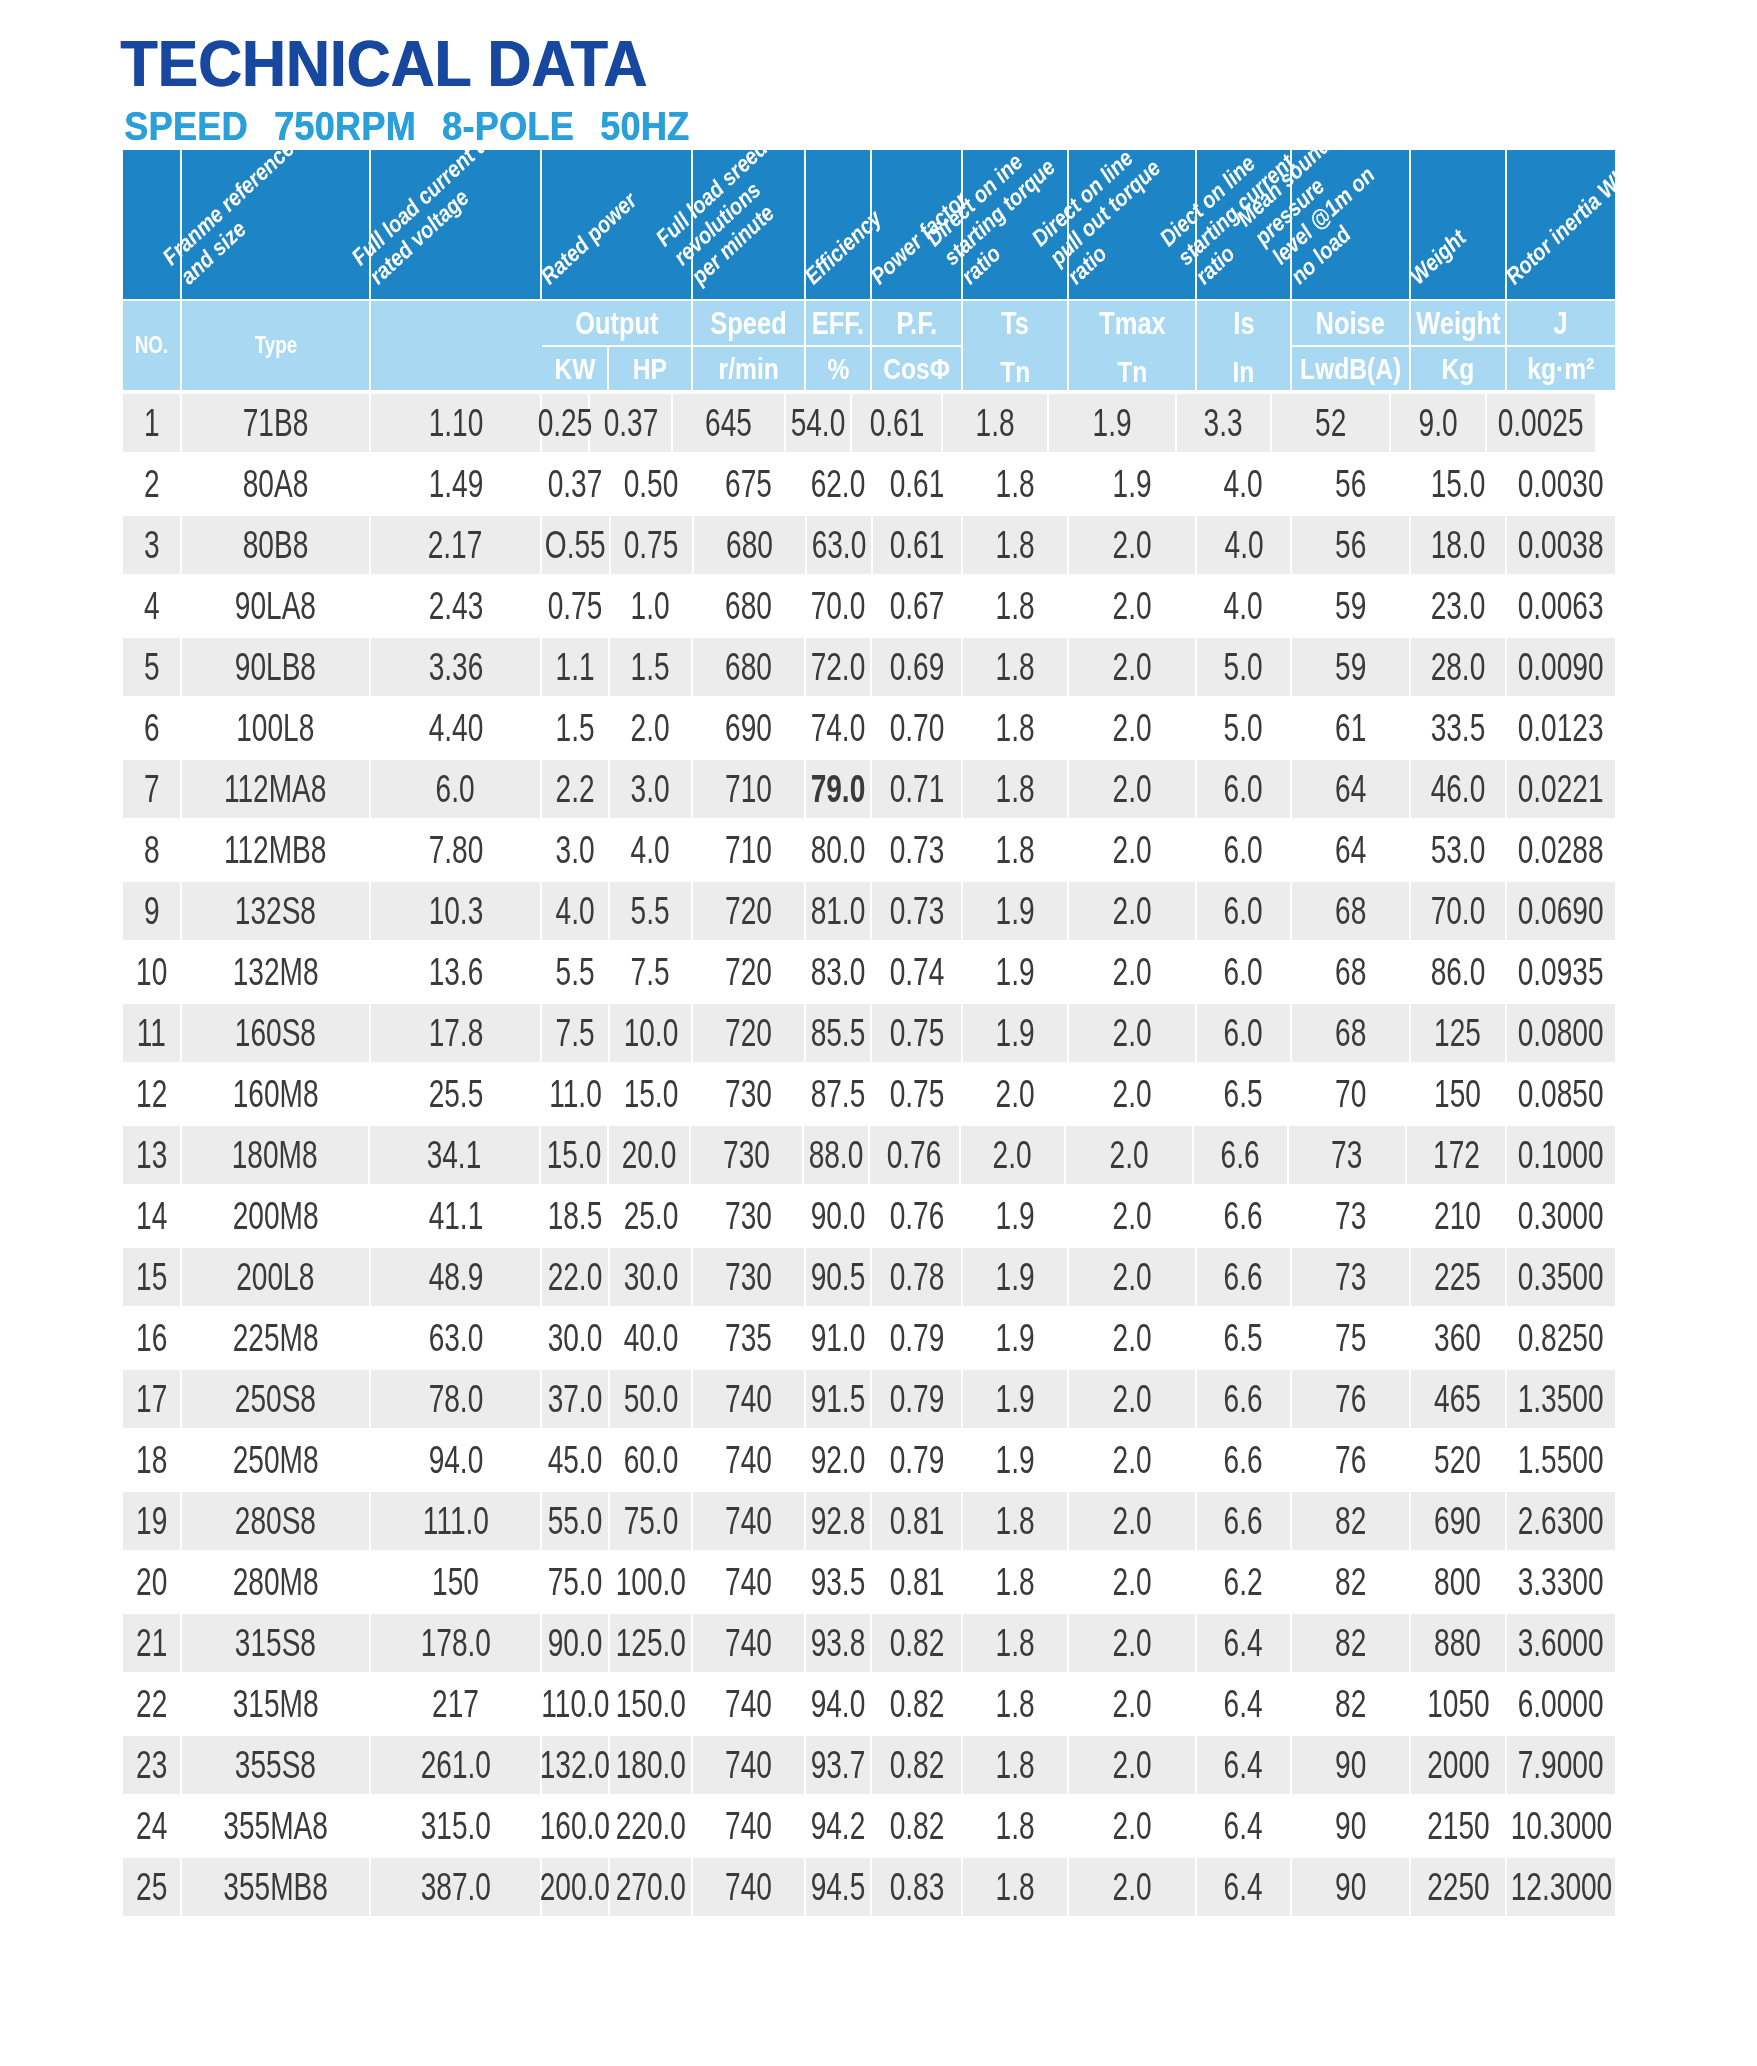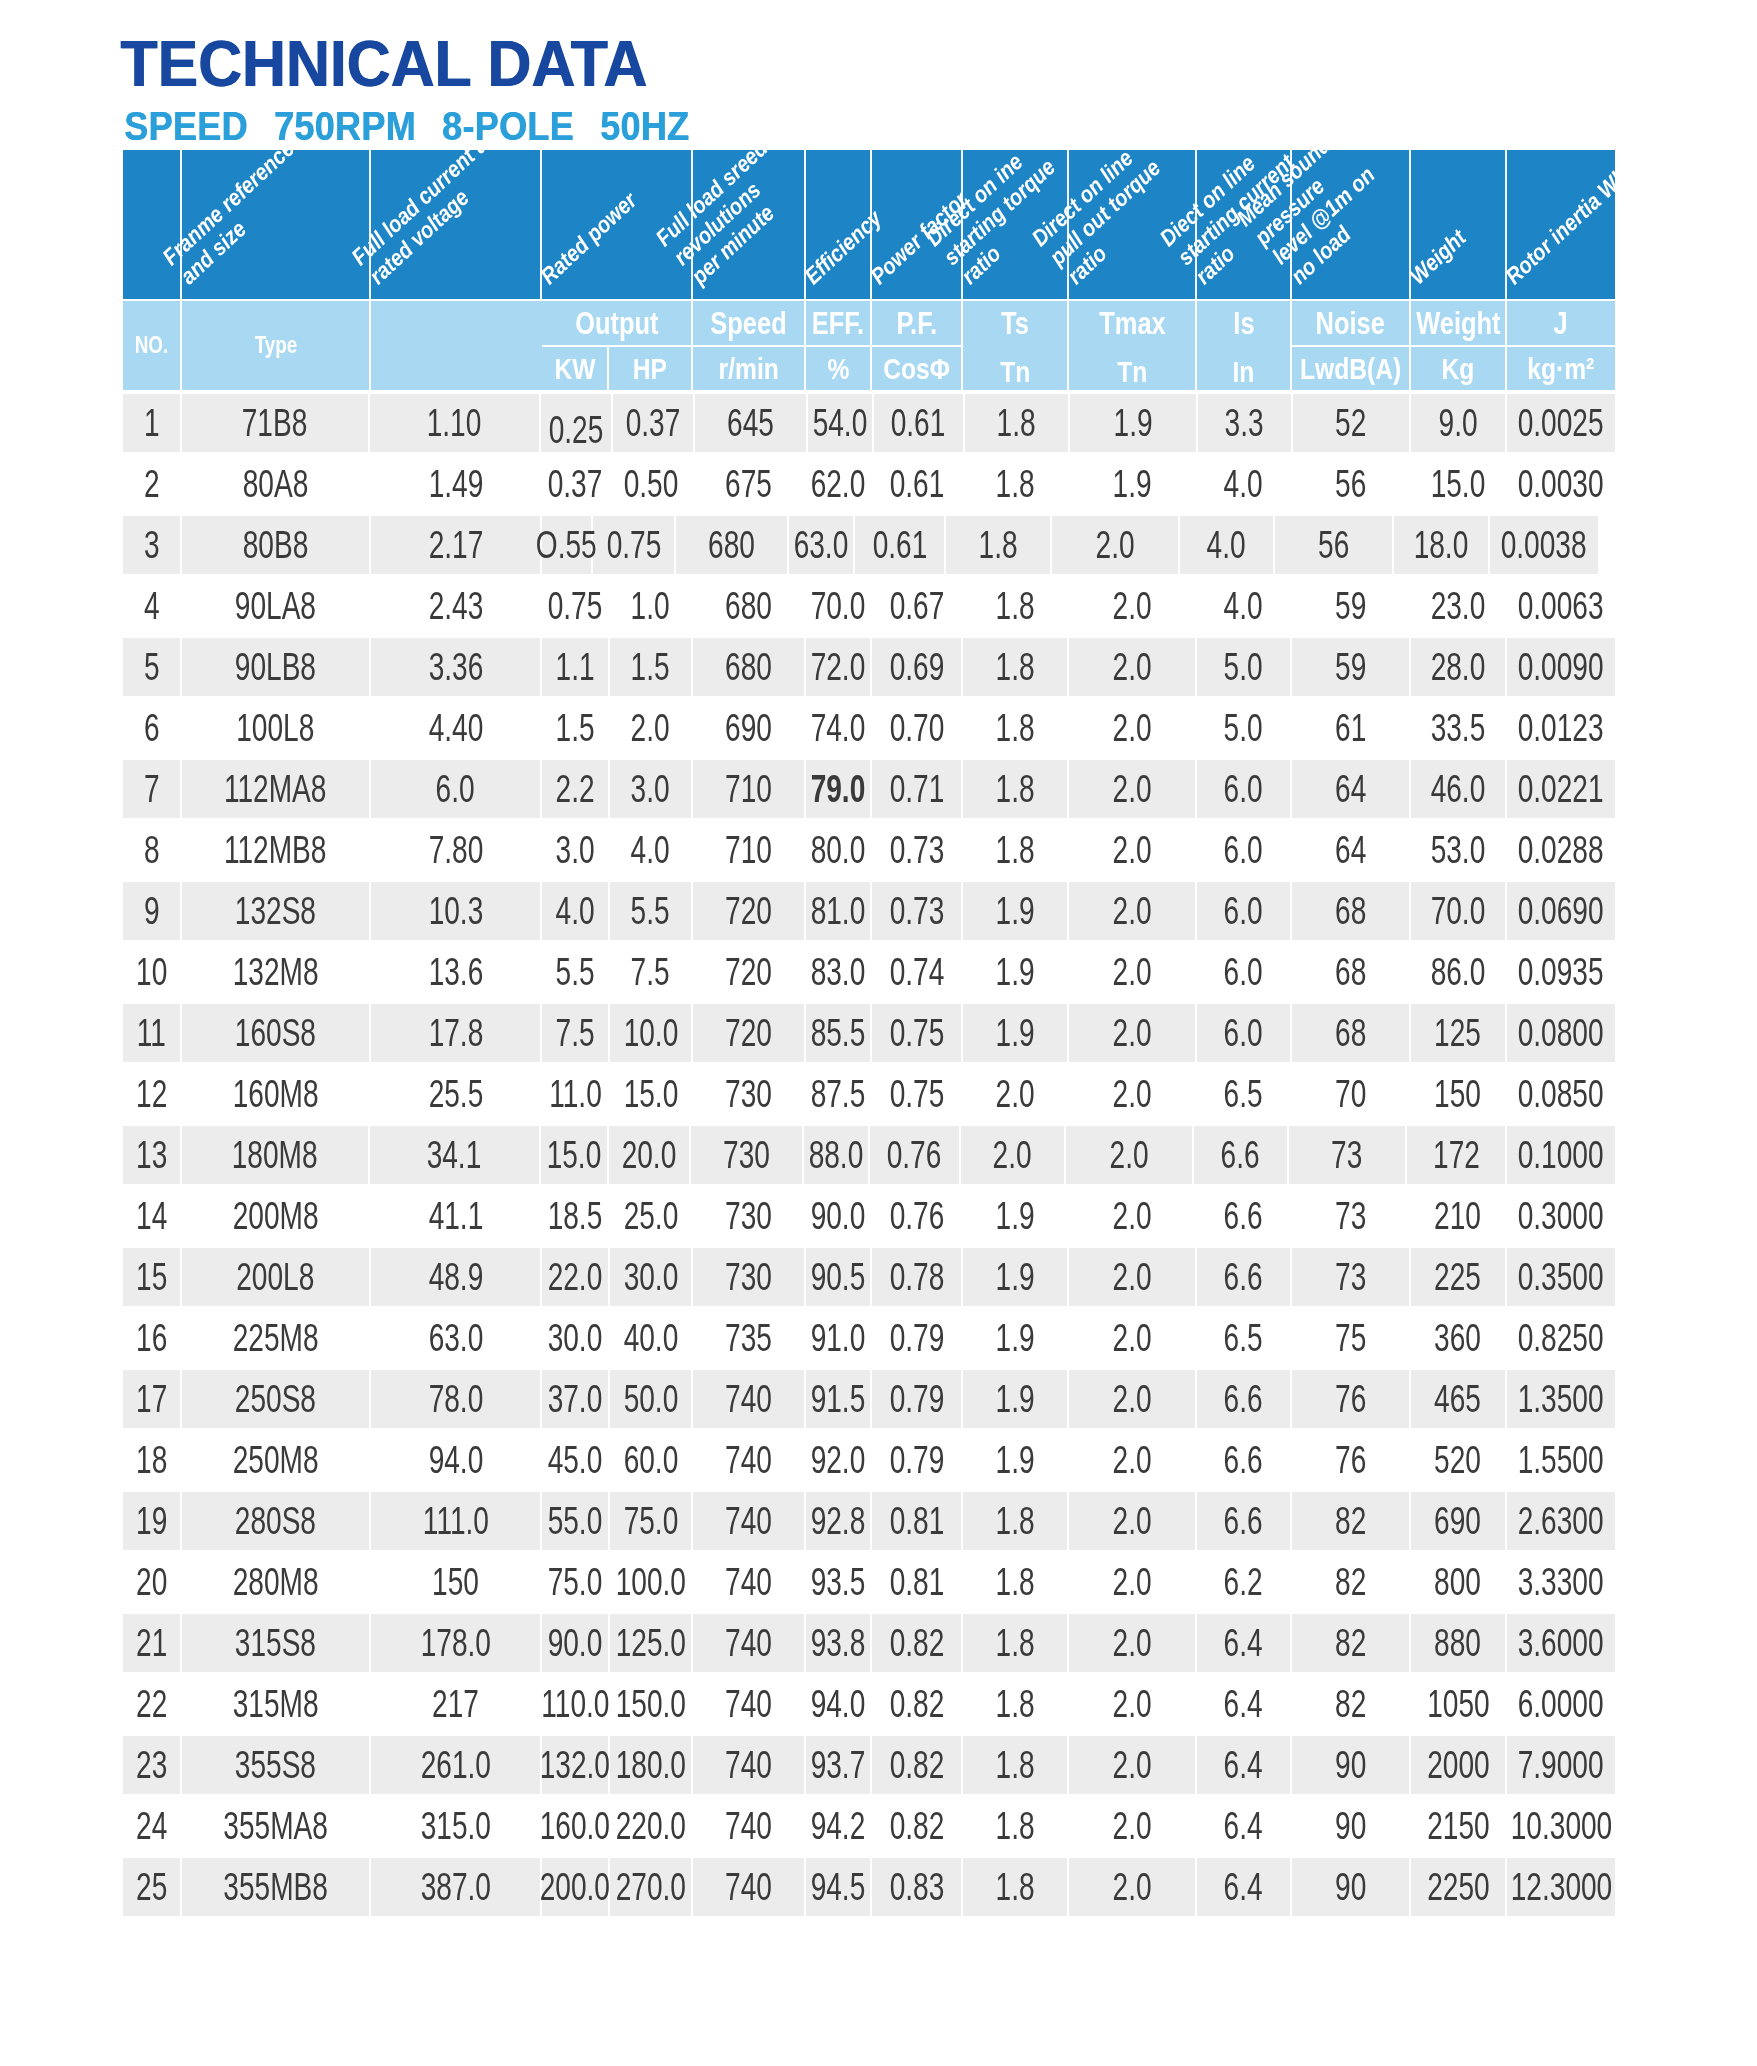--- a/index.html
+++ b/index.html
@@ -243,21 +243,21 @@
         <div class="row gray">
           <div class="cell vr" style="width: 59px;">
             <span class="t">1</span>
           </div>
           <div class="cell vr" style="width: 189px;">
             <span class="t">71B8</span>
           </div>
           <div class="cell vr" style="width: 171px;">
             <span class="t">1.10</span>
           </div>
-          <div class="cell vr" style="width: 72px; align-items: flex-end;">
+          <div class="cell vr" style="width: 48px;">
             <span class="t">0.25</span>
           </div>
           <div class="cell vr" style="width: 83px;">
             <span class="t">0.37</span>
           </div>
           <div class="cell vr" style="width: 113px;">
             <span class="t">645</span>
           </div>
           <div class="cell vr" style="width: 66px;">
             <span class="t">54.0</span>
@@ -331,21 +331,21 @@
         <div class="row gray">
           <div class="cell vr" style="width: 59px;">
             <span class="t">3</span>
           </div>
           <div class="cell vr" style="width: 189px;">
             <span class="t">80B8</span>
           </div>
           <div class="cell vr" style="width: 171px;">
             <span class="t">2.17</span>
           </div>
-          <div class="cell vr" style="width: 51px;">
+          <div class="cell vr" style="width: 69px;">
             <span class="t">O.55</span>
           </div>
           <div class="cell vr" style="width: 83px;">
             <span class="t">0.75</span>
           </div>
           <div class="cell vr" style="width: 113px;">
             <span class="t">680</span>
           </div>
           <div class="cell vr" style="width: 66px;">
             <span class="t">63.0</span>

